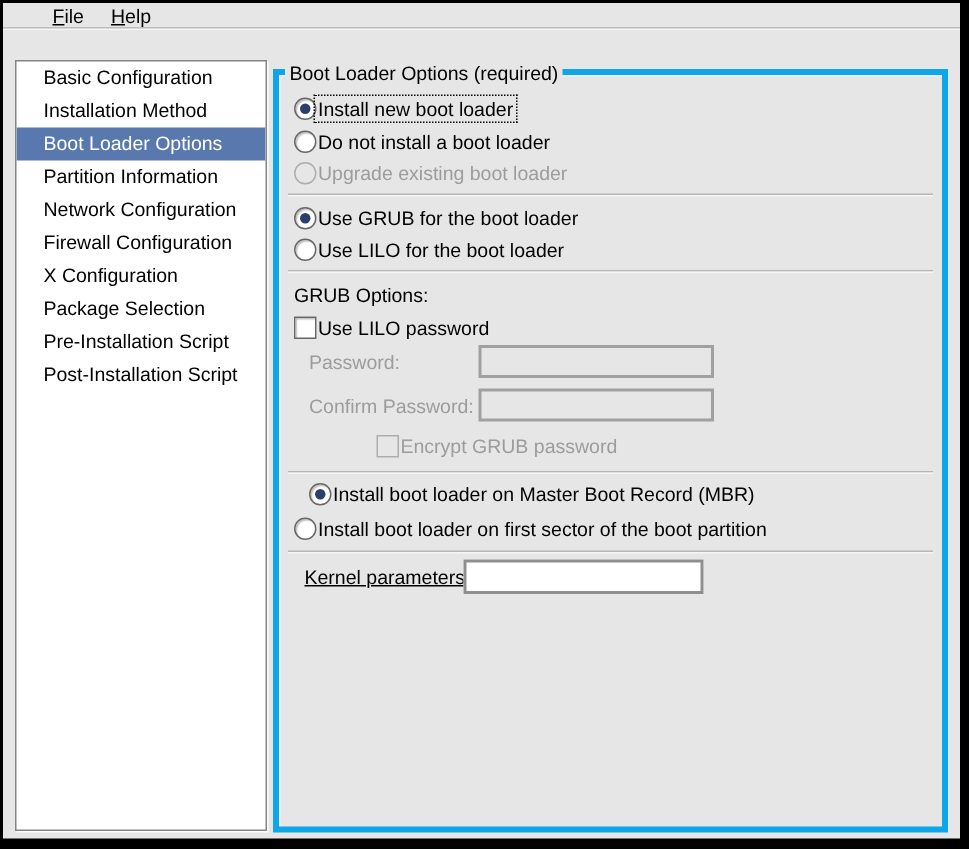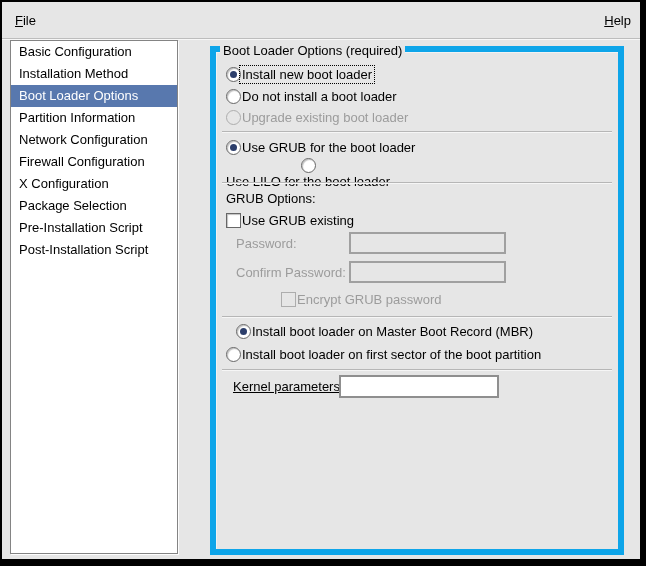--- a/index.html
+++ b/index.html
@@ -10,64 +10,62 @@
     border: solid #000;
     border-width: 2px 6px 7px 2px;
     background: var(--window-bg, #e6e6e6);
     font-family: "Liberation Sans", sans-serif;
     font-size: 13px;
     color: #000;
     overflow: hidden;
   }
   
   .menubar {
-    height: 37px;
+    height: 17px;
     display: flex;
     align-items: center;
-    padding-left: 4px;
+    padding-left: 24px;
     border-bottom: 1px solid #bdbdbd;
     box-shadow: 0 1px 0 #f7f7f7;
     background: var(--window-bg, #e6e6e6);
-    justify-content: space-between;
   }
   .menu-item {
     display: inline-block;
     padding: 3px 9px;
     cursor: default;
   }
   .menu-item::first-letter { text-decoration: underline; }
   
   .sidebar {
     position: absolute;
     left: 8px; top: 38px;
     width: 168px; height: 514px;
     background: #fff;
     border: 1px solid #848484;
     box-shadow: 1px 1px 0 rgba(255,255,255,.9);
     overflow: hidden;
   }
   .sidebar-item {
     height: 22px;
     line-height: 22px;
-    padding-left: 8px;
+    padding-left: 18px;
     white-space: nowrap;
     cursor: default;
   }
   .sidebar-item.selected {
     background: var(--selection-bg, #5878ae);
     color: var(--selection-text, #ffffff);
   }
   
   .groupbox {
     position: absolute;
     left: 180px; top: 44px;
-    width: 414px; height: 509px;
-    border: 6px solid #0ea5e9;
+    width: 450px; height: 509px;
+    border: 4px solid #0ea5e9;
     box-shadow: inset 1px 1px 0 #f2f2f2;
-    margin-left: 28px;
   }
   .groupbox-title {
     position: absolute;
     top: -9px; left: 4px;
     padding: 0 3px;
     background: var(--window-bg, #e6e6e6);
     white-space: nowrap;
   }
   .row {
     position: absolute;
@@ -135,21 +133,21 @@
   }
   .input-password   { left: 133px; top: 180px; width: 157px; height: 22px; }
   .input-confirm    { left: 133px; top: 209px; width: 157px; height: 22px; }
   .input-kernel     { left: 123px; top: 323px; width: 160px; height: 23px; }
   
   .row-install-1 { left: 10px; top: 12px; }
   .row-install-2 { left: 10px; top: 34px; align-items: center; }
   .row-install-3 { left: 10px; top: 55px; }
   .sep-1         { top: 79px; }
   .row-grub      { left: 10px; top: 85px; }
-  .row-lilo      { left: 10px; top: 106px; flex-direction: column; }
+  .row-lilo      { left: 10px; top: 106px; }
   .sep-2         { top: 130px; }
   .row-grubopts  { left: 10px; top: 136px; }
   .row-usepass   { left: 10px; top: 158px; }
   .row-password  { left: 20px; top: 181px; }
   .row-confirm   { left: 20px; top: 210px; }
   .row-encrypt   { left: 21px; top: 237px; padding-left: 44px; }
   .sep-3         { top: 264px; }
   .row-mbr       { left: 20px; top: 269px; }
   .row-firstsect { left: 10px; top: 292px; }
   .sep-4         { top: 317px; }
@@ -205,21 +203,21 @@
       <span>Use LILO for the boot loader</span>
     </div>
 
     <div class="sep sep-2"></div>
 
     <div class="row row-grubopts">
       <span>GRUB Options:</span>
     </div>
     <div class="row row-usepass">
       <span class="checkbox"></span>
-      <span>Use GRUB existing</span>
+      <span>Use LILO password</span>
     </div>
 
     <div class="row row-password">
       <span class="disabled-text">Password:</span>
     </div>
     <input type="text" class="text-input input-password" disabled="" value="" style="">
 
     <div class="row row-confirm">
       <span class="disabled-text">Confirm Password:</span>
     </div>

